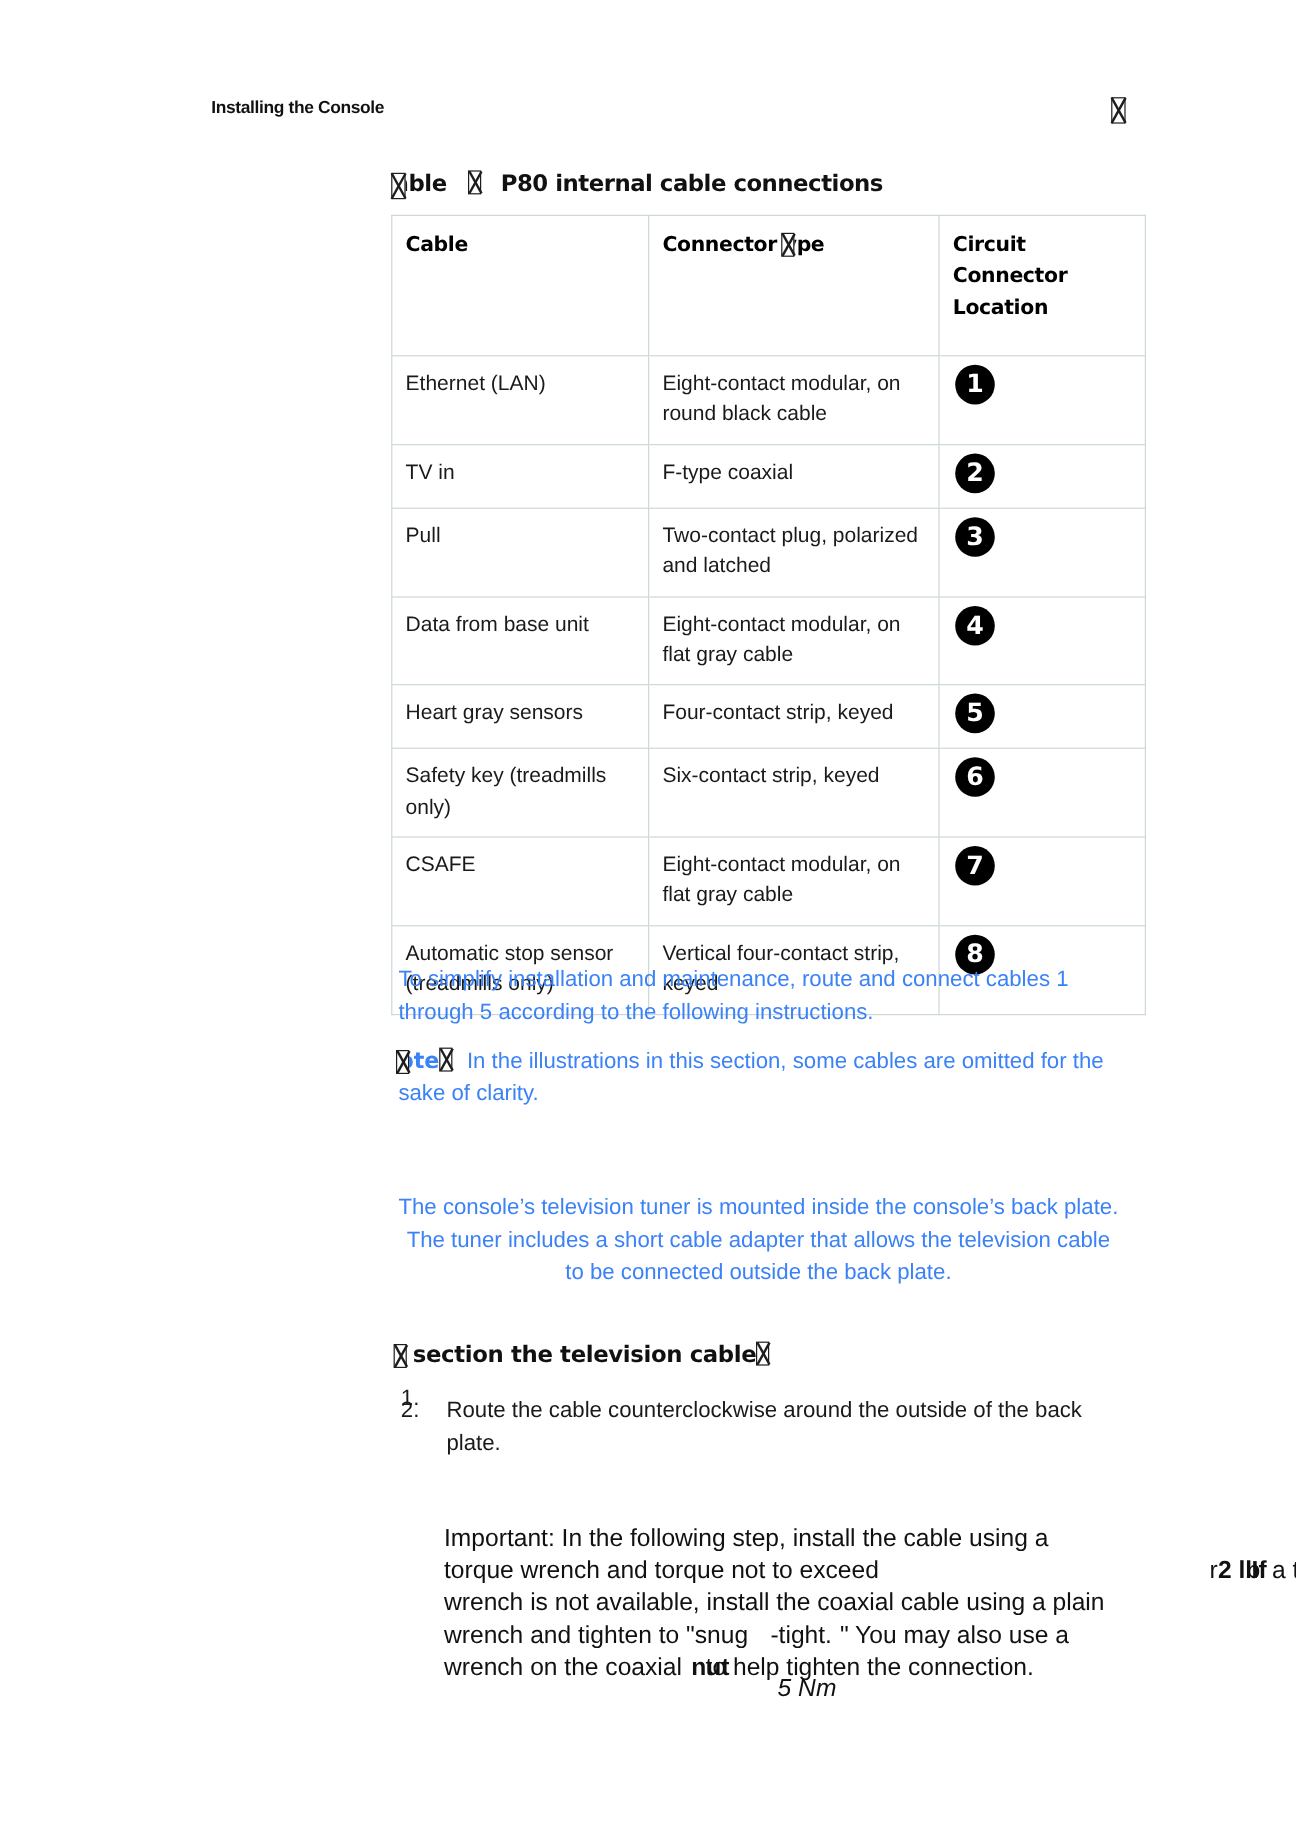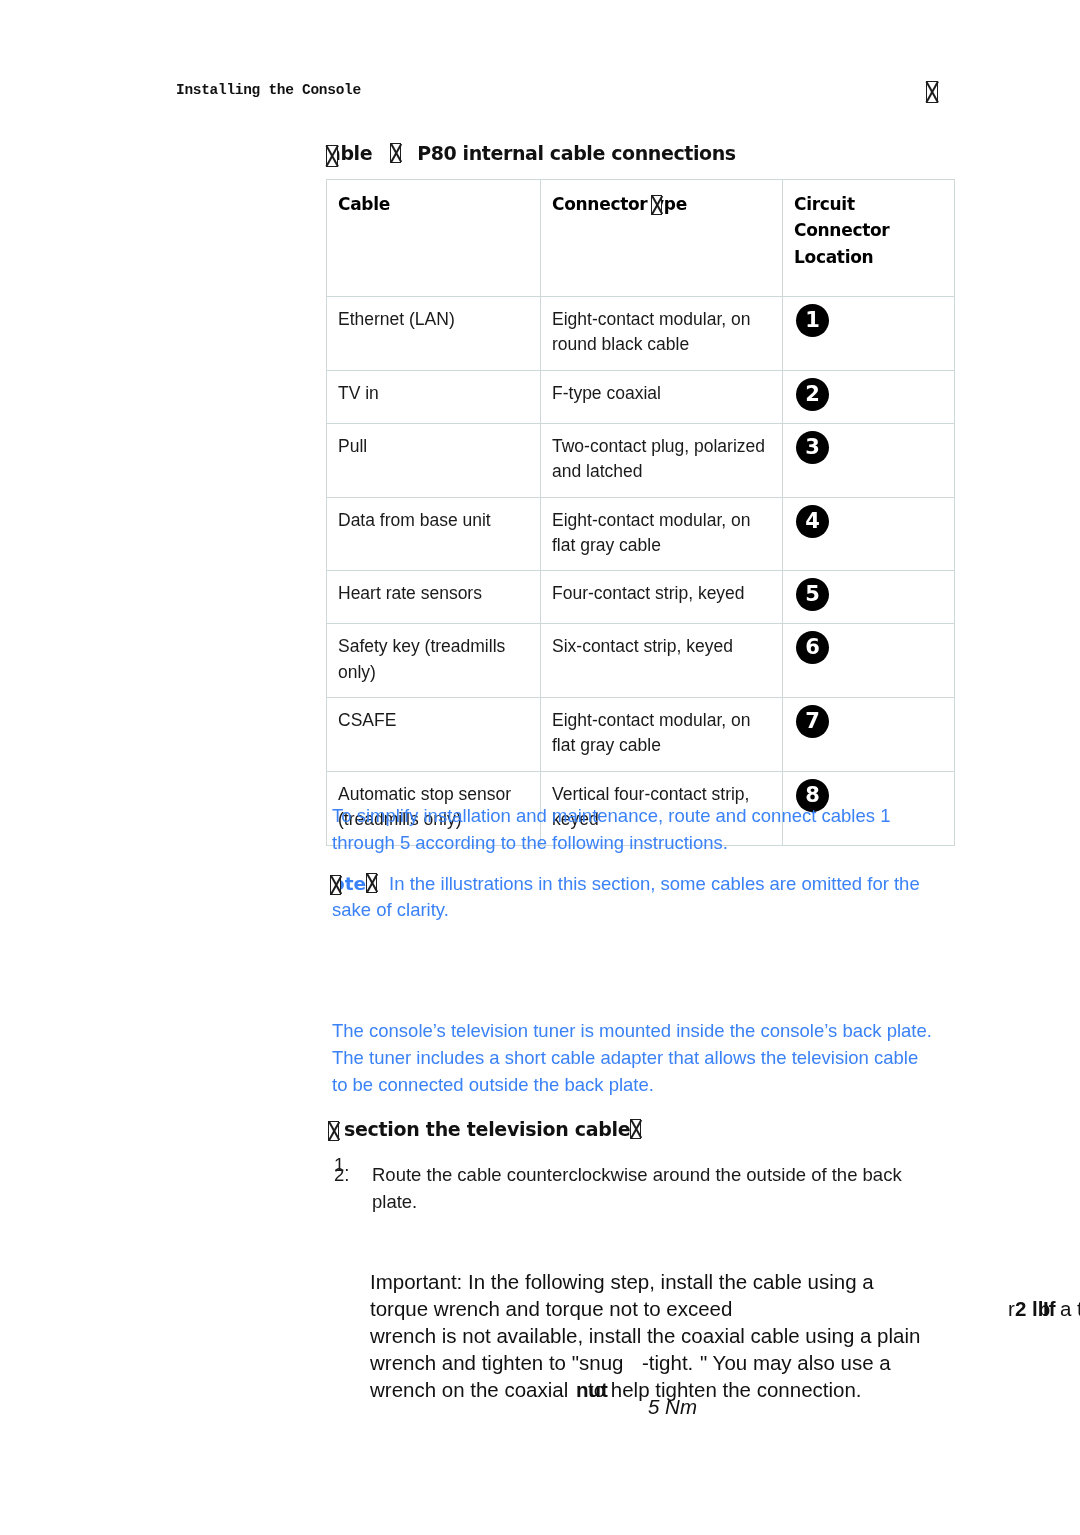--- a/index.html
+++ b/index.html
@@ -26,21 +26,21 @@
     position: absolute;
     left: 176px;
     top: 82px;
     width: 780px;
     height: 26px;
   }
   .header-title {
     position: absolute;
     left: 0;
     top: 0;
-    font-family: Liberation Mono, monospace;
+    font-family: Liberation Sans, sans-serif;
     font-weight: bold;
     font-size: 14.5px;
     letter-spacing: -0.3px;
     color: #111111;
     white-space: nowrap;
   }
   .header-folio {
     position: absolute;
     right: 18px;
     top: -1px;
@@ -296,21 +296,21 @@
         </td>
       </tr>
       <tr>
         <td>Data from base unit</td>
         <td>Eight-contact modular, on flat gray cable</td>
         <td class="loc">
           <span class="circle-num">4</span>
         </td>
       </tr>
       <tr>
-        <td>Heart rate sensors</td>
+        <td>Heart gray sensors</td>
         <td>Four-contact strip, keyed</td>
         <td class="loc">
           <span class="circle-num">5</span>
         </td>
       </tr>
       <tr>
         <td>Safety key (treadmills only)</td>
         <td>Six-contact strip, keyed</td>
         <td class="loc">
           <span class="circle-num">6</span>
@@ -331,21 +331,21 @@
         </td>
       </tr>
     </tbody>
   </table>
 
   <div class="body-block" style="top:789px;">
     <p>To simplify installation and maintenance, route and connect cables 1 through 5 according to the following instructions.</p>
     <p><span class="note-label"><span class="tofu-overlap"><span class="tofu sm"></span></span><span>ote</span><span class="tofu sm"></span></span><span class="note-gap"></span><span>In the illustrations in this section, some cables are omitted for the sake of clarity.</span></p>
   </div>
 
-  <div class="body-block" style="top:1004px;">
+  <div class="body-block" style="top:979px;text-align:center;">
     <p>The console’s television tuner is mounted inside the console’s back plate. The tuner includes a short cable adapter that allows the television cable to be connected outside the back plate.</p>
   </div>
 
   <div class="proc-heading">
     <span class="tofu-overlap"><span class="tofu sm"></span></span><span style="display:inline-block;width:14px;"></span><span>section the television cable</span><span class="tofu sm"></span>
   </div>
 
   <div class="proc-list">
     <div class="proc-item">
       <span class="num">1.</span>

